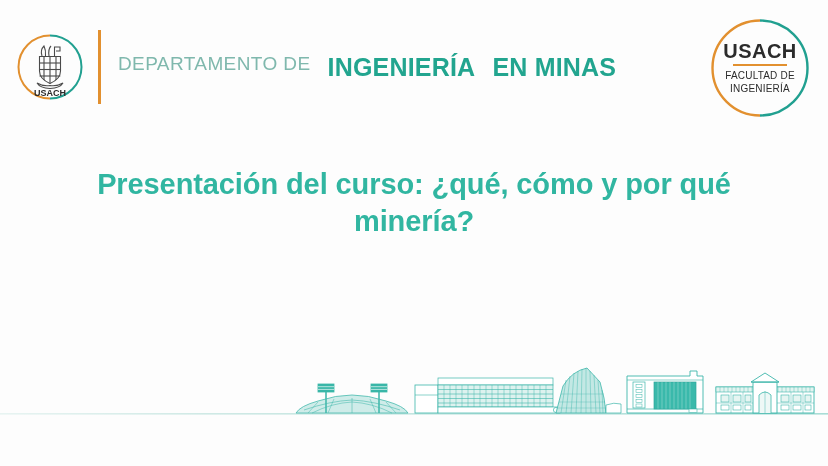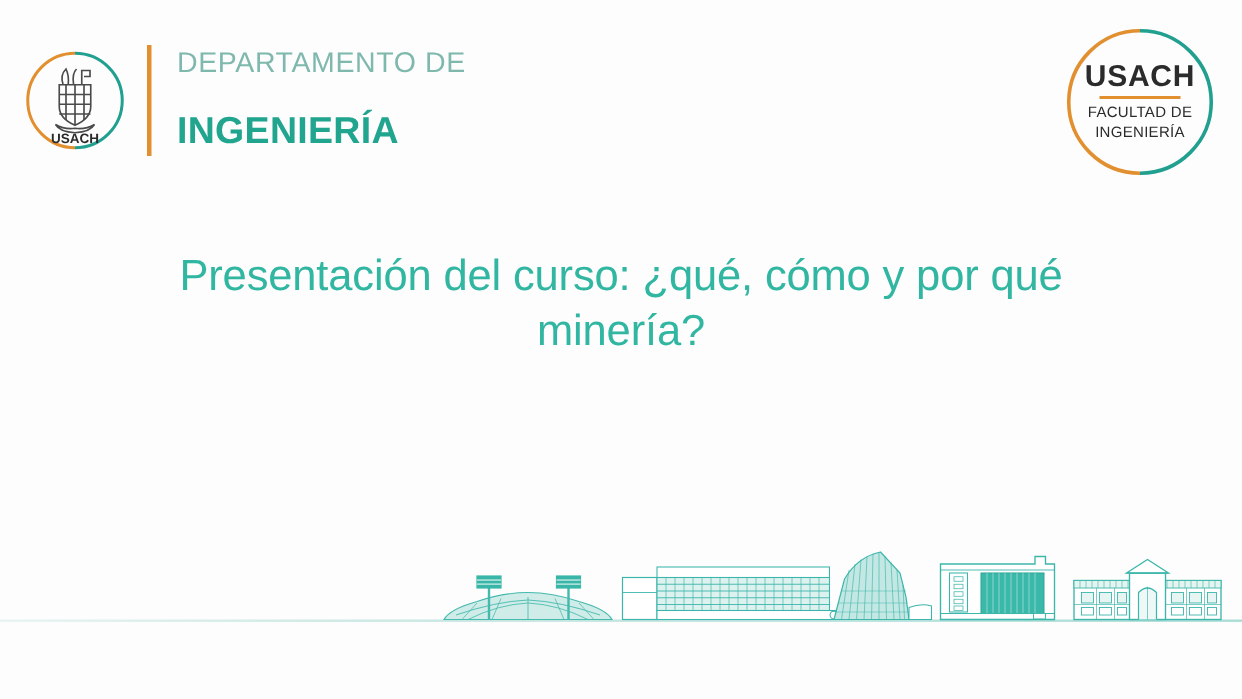--- a/index.html
+++ b/index.html
@@ -54,21 +54,21 @@
     width: 3px;
     height: 74px;
     background: #e2902f;
     margin-left: 14px;
     margin-right: 17px;
     flex: 0 0 3px;
   }
 
   .dept-text {
     display: flex;
-    flex-direction: column;
+    flex-direction: row;
     justify-content: flex-end;
     line-height: 1;
     gap: 17px;
   }
   .dept-line1 {
     font-size: 19px;
     letter-spacing: 0.4px;
     color: #7fb8ad;
     font-weight: 400;
     margin-bottom: 5px;
@@ -124,21 +124,21 @@
   
   .title-block {
     position: absolute;
     top: 166px;
     left: 60px;
     width: 708px;
     text-align: center;
   }
   .slide-title {
     font-size: 29px;
-    font-weight: normal;
+    font-weight: bold;
     color: #31b6a1;
     line-height: 1.28;
     letter-spacing: -0.1px;
     margin: 0;
   }
   .slide-subtitle {
     margin: 14px 0 0 0;
     font-size: 19px;
     font-style: italic;
     color: #231f20;
@@ -188,20 +188,21 @@
           </g>
           <text x="34" y="62.5" text-anchor="middle" font-family="Liberation Sans, sans-serif" font-size="9" font-weight="bold" fill="#2b2b2b">USACH</text>
         </svg>
       </div>
 
       <div class="header-divider"></div>
 
       <div class="dept-text">
         <div class="dept-line1">DEPARTAMENTO DE</div>
         <div class="dept-line2">INGENIERÍA</div>
+        <div class="dept-line3">EN MINAS</div>
       </div>
     </div>
 
     <div class="faculty-badge">
       <svg width="100" height="100" viewBox="0 0 100 100" aria-hidden="true">
         <path d="M50 2.5 A47.5 47.5 0 0 1 50 97.5" fill="none" stroke="#21a090" stroke-width="2.4"></path>
         <path d="M50 97.5 A47.5 47.5 0 0 1 50 2.5" fill="none" stroke="#e2902f" stroke-width="2.4"></path>
       </svg>
       <div class="fb-inner">
         <div class="fb-usach">USACH</div>

